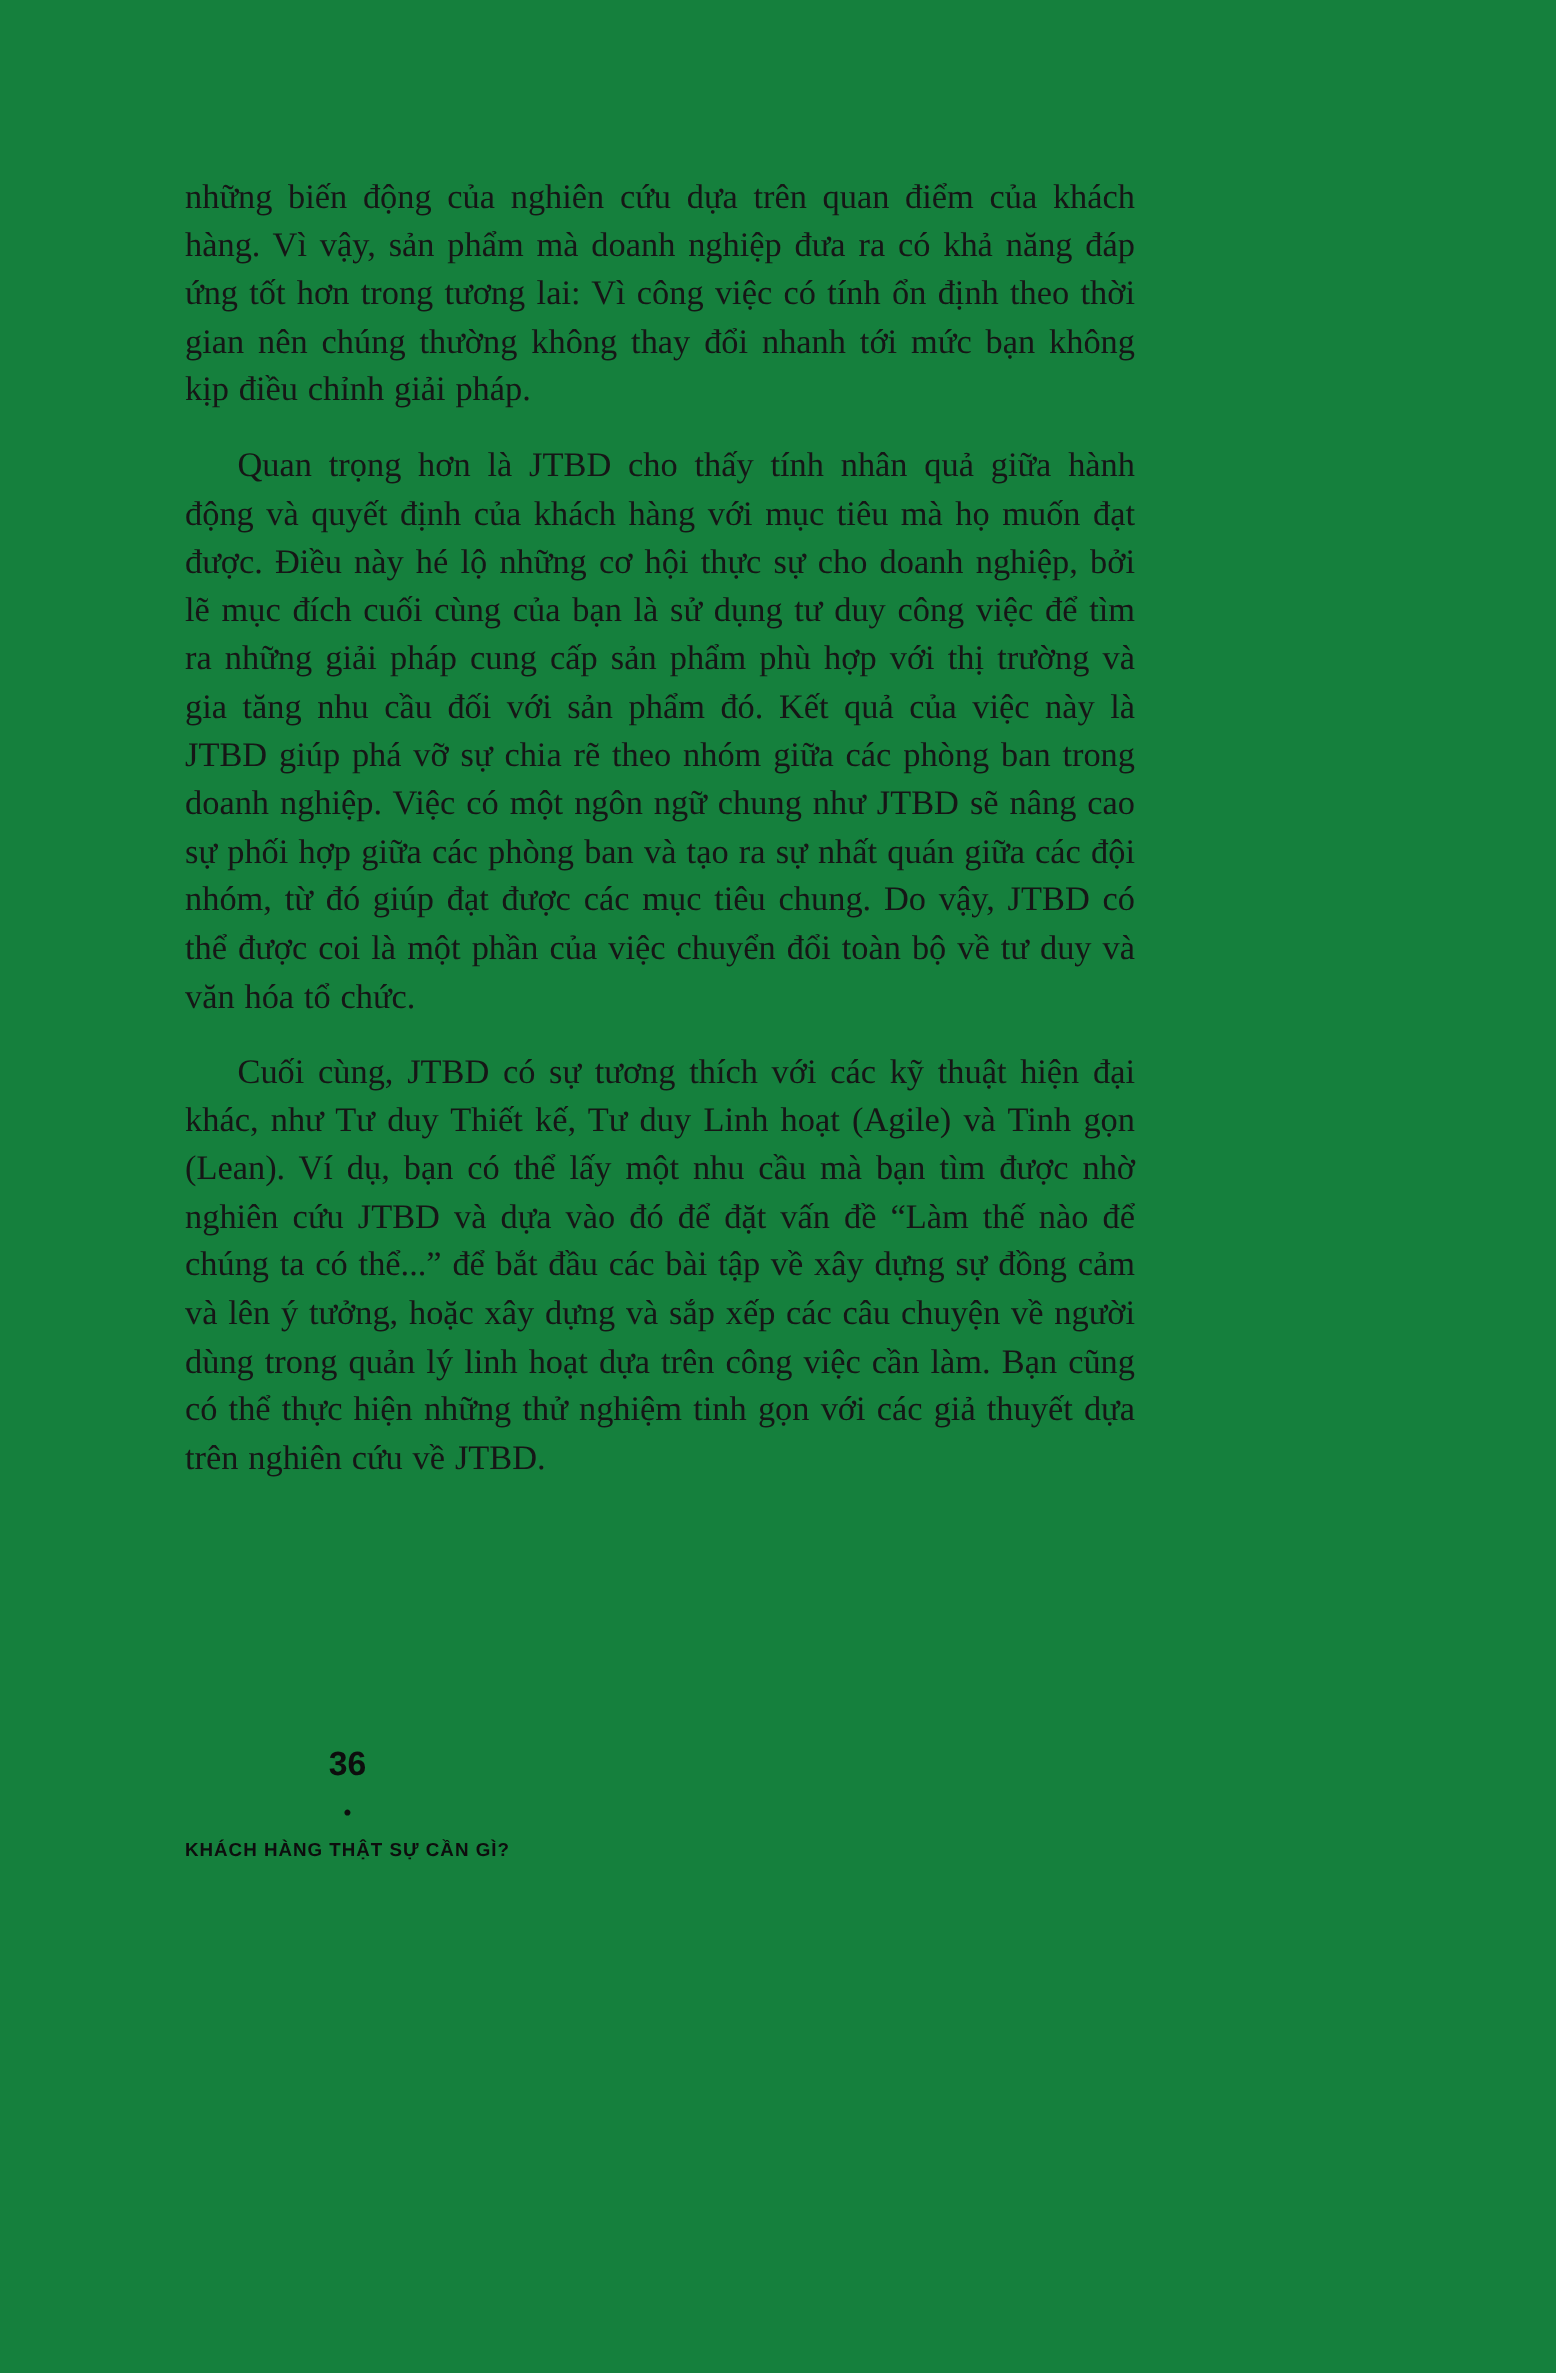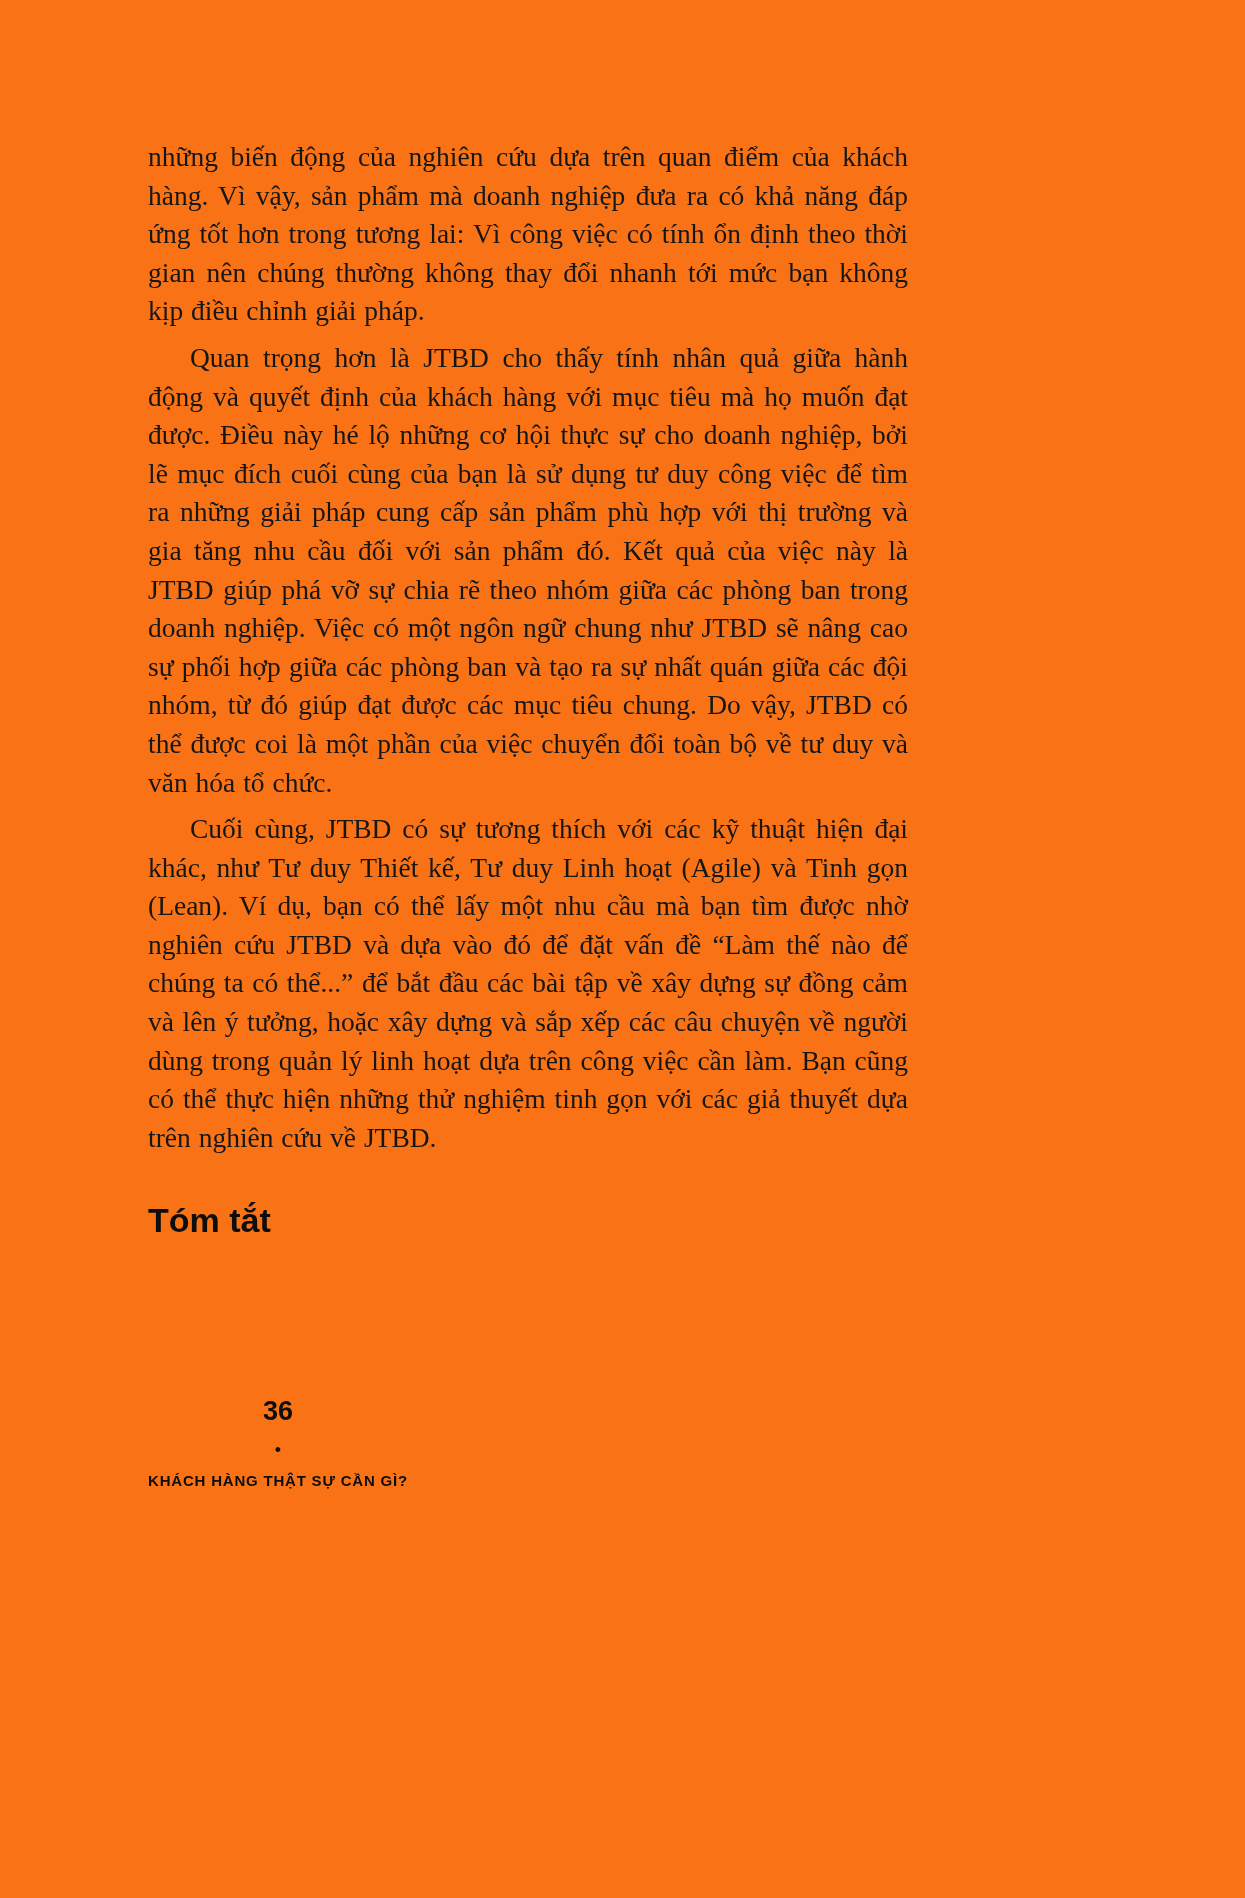--- a/index.html
+++ b/index.html
@@ -17,21 +17,21 @@
     color: #161616;
     overflow: hidden;
   }
 
   .page {
     position: absolute;
     top: 0;
     left: 0;
     width: 1245px;
     height: 1898px;
-    background: #f97316;
+    background: #15803d;
   }
 
   .text-block {
     position: absolute;
     top: 138px;
     left: 148px;
     width: 760px;
   }
 
   p.para {
@@ -40,21 +40,21 @@
     text-align: justify;
     color: #161616;
     word-spacing: 1px;
   }
 
   p.para.indent {
     text-indent: 42px;
   }
 
   p.para + p.para {
-    margin-top: 8px;
+    margin-top: 22px;
   }
 
   h2.section-heading {
     font-family: "Liberation Sans", "DejaVu Sans", sans-serif;
     font-weight: 700;
     font-size: 34px;
     color: #0d0d0d;
     margin-top: 44px;
     margin-bottom: 24px;
     letter-spacing: 0px;
@@ -100,21 +100,20 @@
 <div class="page">
 
   <main class="text-block">
 
     <p class="para">những biến động của nghiên cứu dựa trên quan điểm của khách hàng. Vì vậy, sản phẩm mà doanh nghiệp đưa ra có khả năng đáp ứng tốt hơn trong tương lai: Vì công việc có tính ổn định theo thời gian nên chúng thường không thay đổi nhanh tới mức bạn không kịp điều chỉnh giải pháp.</p>
 
     <p class="para indent">Quan trọng hơn là JTBD cho thấy tính nhân quả giữa hành động và quyết định của khách hàng với mục tiêu mà họ muốn đạt được. Điều này hé lộ những cơ hội thực sự cho doanh nghiệp, bởi lẽ mục đích cuối cùng của bạn là sử dụng tư duy công việc để tìm ra những giải pháp cung cấp sản phẩm phù hợp với thị trường và gia tăng nhu cầu đối với sản phẩm đó. Kết quả của việc này là JTBD giúp phá vỡ sự chia rẽ theo nhóm giữa các phòng ban trong doanh nghiệp. Việc có một ngôn ngữ chung như JTBD sẽ nâng cao sự phối hợp giữa các phòng ban và tạo ra sự nhất quán giữa các đội nhóm, từ đó giúp đạt được các mục tiêu chung. Do vậy, JTBD có thể được coi là một phần của việc chuyển đổi toàn bộ về tư duy và văn hóa tổ chức.</p>
 
     <p class="para indent">Cuối cùng, JTBD có sự tương thích với các kỹ thuật hiện đại khác, như Tư duy Thiết kế, Tư duy Linh hoạt (Agile) và Tinh gọn (Lean). Ví dụ, bạn có thể lấy một nhu cầu mà bạn tìm được nhờ nghiên cứu JTBD và dựa vào đó để đặt vấn đề “Làm thế nào để chúng ta có thể...” để bắt đầu các bài tập về xây dựng sự đồng cảm và lên ý tưởng, hoặc xây dựng và sắp xếp các câu chuyện về người dùng trong quản lý linh hoạt dựa trên công việc cần làm. Bạn cũng có thể thực hiện những thử nghiệm tinh gọn với các giả thuyết dựa trên nghiên cứu về JTBD.</p>
 
-    <h2 class="section-heading">Tóm tắt</h2>
 
 
   </main>
 
   <footer class="footer">
     <span class="page-number">36</span>
     <span class="separator">•</span>
     <span class="running-title">KHÁCH HÀNG THẬT SỰ CẦN GÌ?</span>
   </footer>
 

